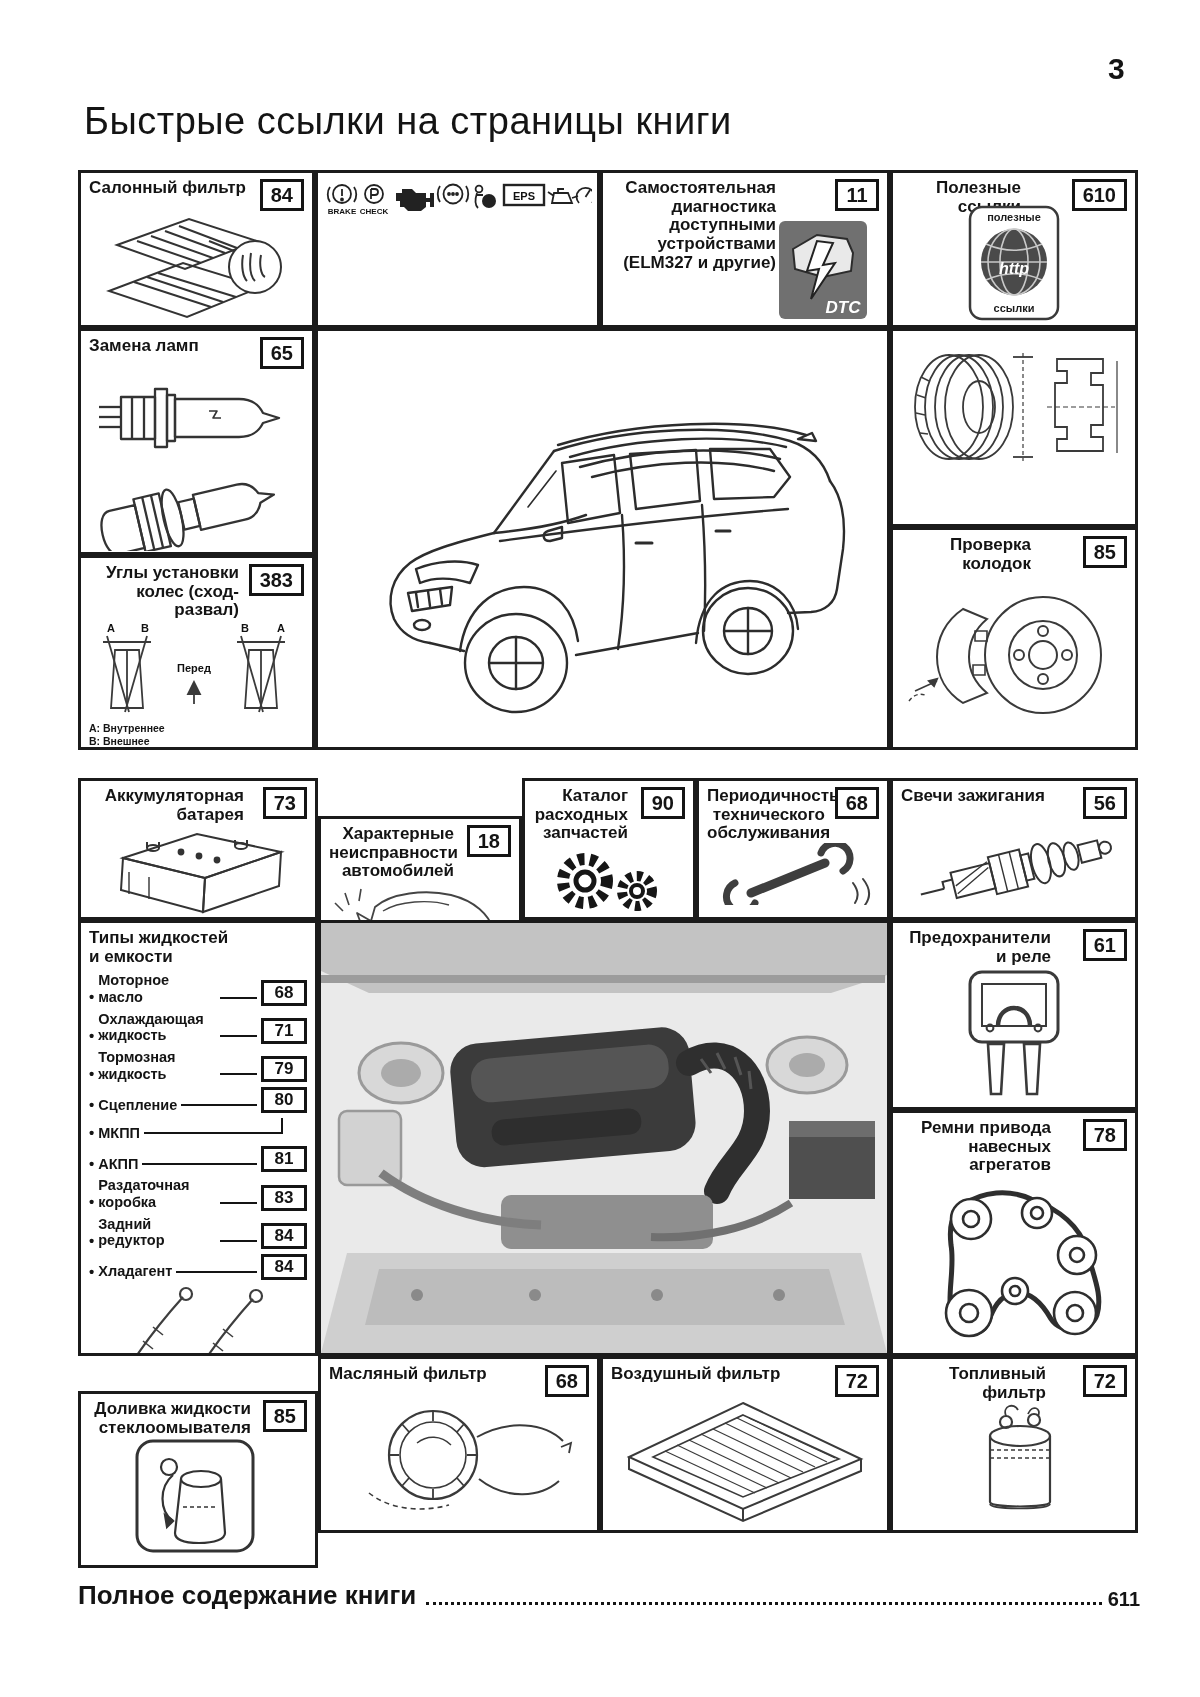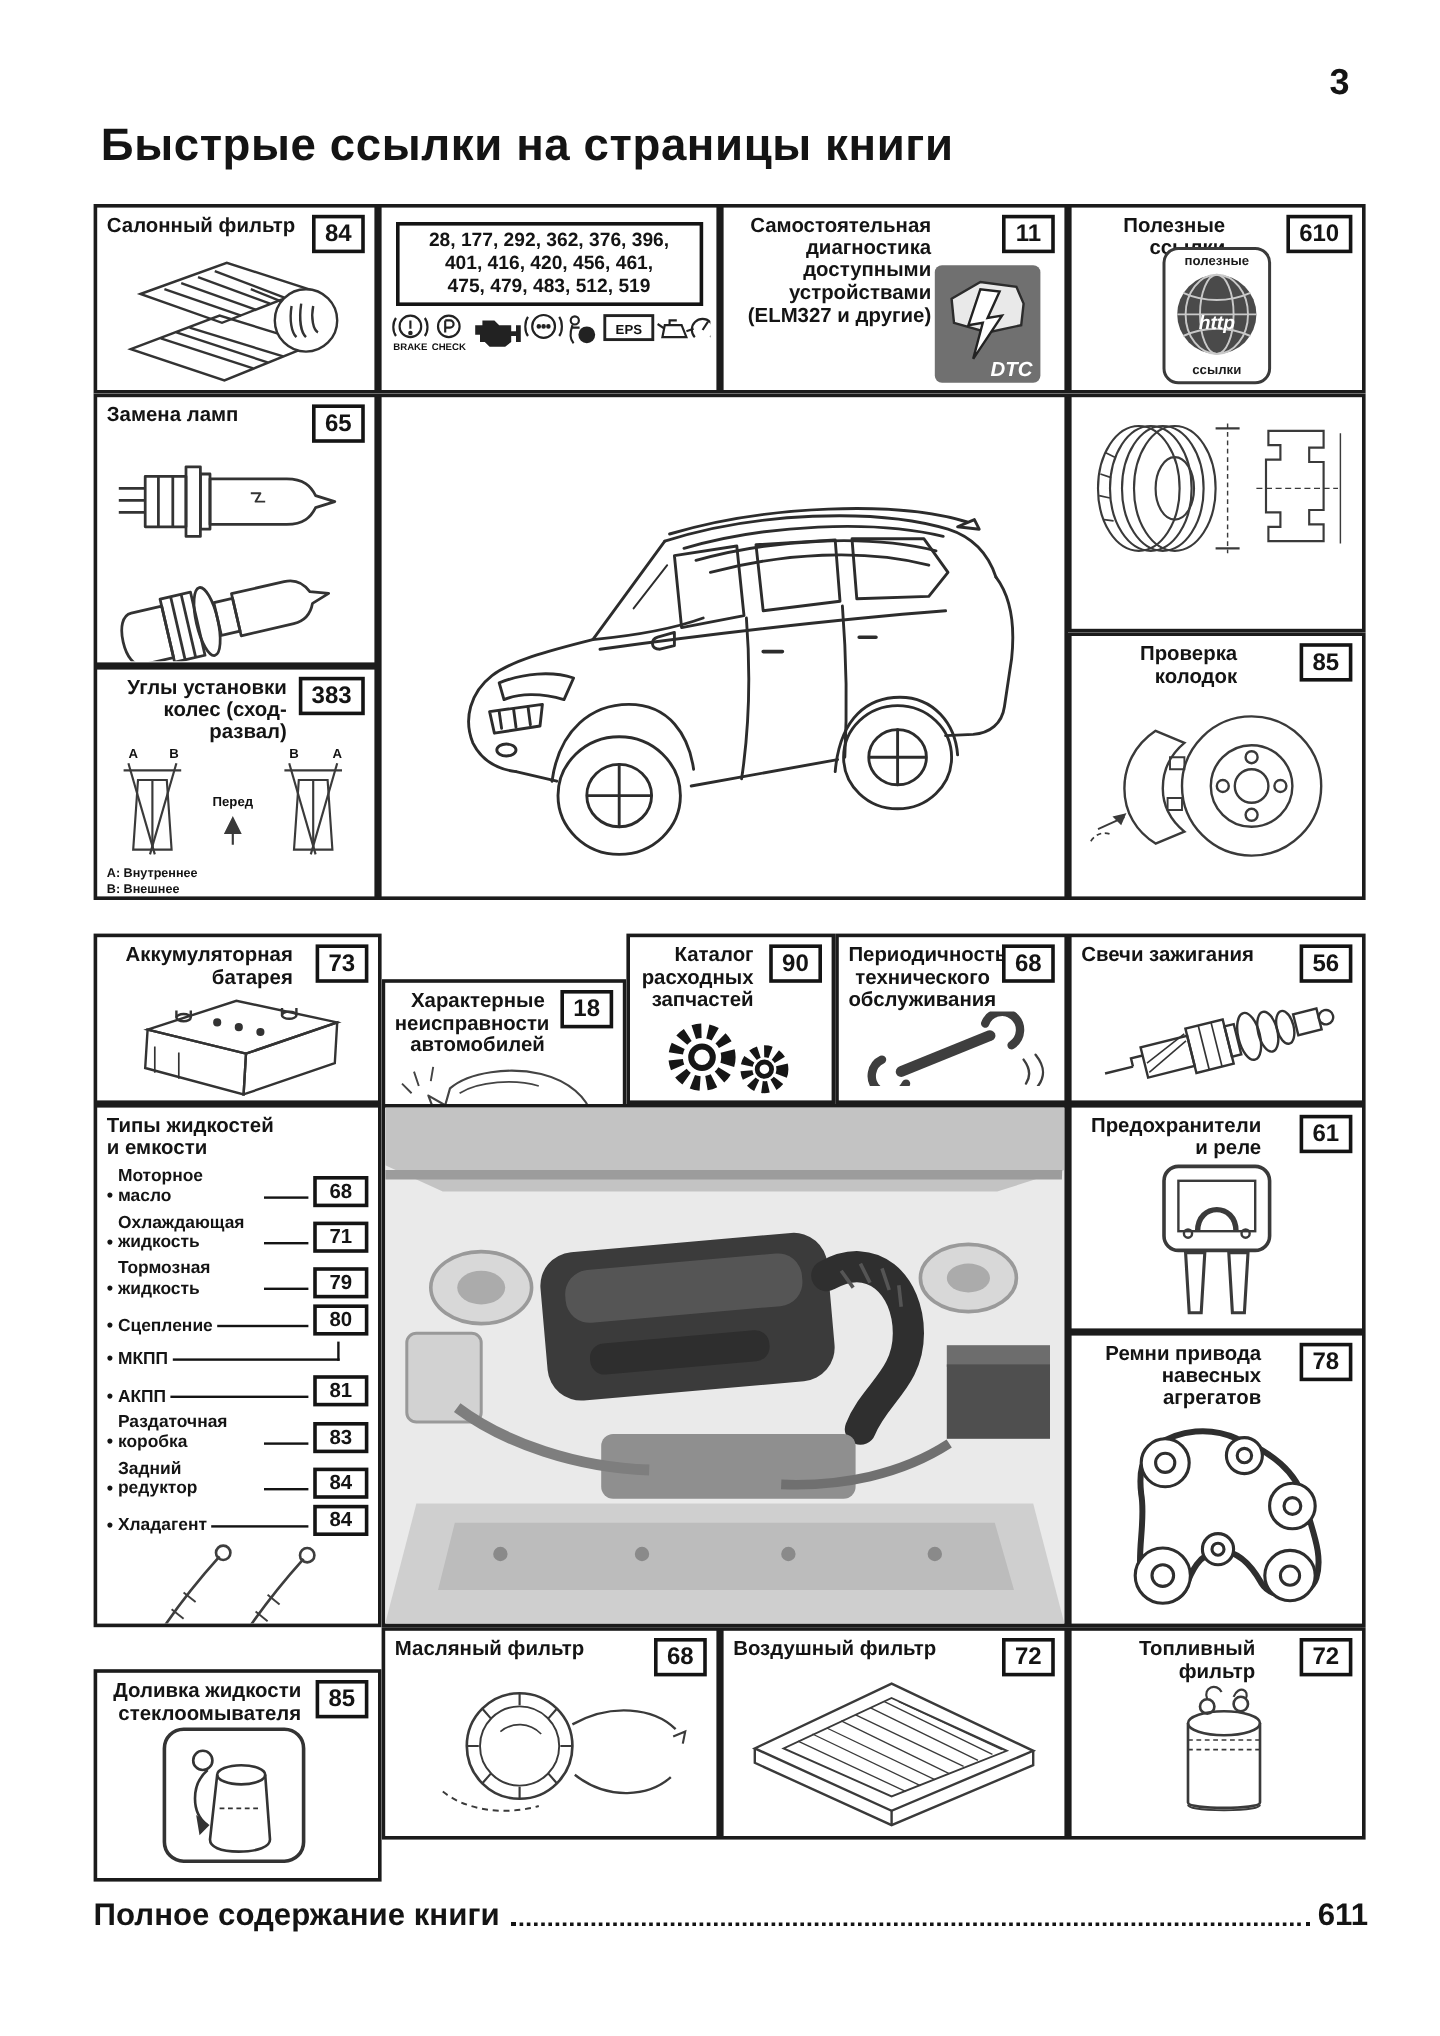--- a/index.html
+++ b/index.html
@@ -1,20 +1,20 @@
 <!DOCTYPE html>
 <html><head>
 <meta charset="utf-8">
 <style>
   * { box-sizing: border-box; margin: 0; padding: 0; }
   html,body { width:1200px; height:1697px; background:#ffffff; }
   body { font-family:"Liberation Sans", sans-serif; color:#141414; position:relative; }
 
   .page-num { position:absolute; left:1108px; top:52px; font-size:30px; font-weight:bold; }
-  .page-title { position:absolute; left:84px; top:100px; font-size:38px; font-weight:bold; letter-spacing:0.5px; }
+  .page-title { position:absolute; left:84px; top:100px; font-size:38px; font-weight:normal; letter-spacing:0.5px; }
 
   .cell { position:absolute; border:3px solid #1b1b1b; background:#fff; padding:6px 8px; overflow:hidden; }
   .nopad { padding:0; }
   .cell-head { display:flex; justify-content:space-between; align-items:flex-start; gap:6px; }
   .cell-title { font-weight:bold; font-size:17px; line-height:1.1;text-align:right; }
   .pgbox { border:3px solid #141414; font-weight:bold; font-size:20px; line-height:1.2;
            padding:1px 8px; min-width:44px; text-align:center; flex:none; background:#fff; }
 
   .center { text-align:center; }
   .numbers-box { border:3px solid #141414; margin:6px auto 4px; padding:3px 6px;
@@ -31,21 +31,21 @@
   .fl-lead { flex:1; border-bottom:2.5px solid #141414; margin:0 4px 7px 4px; min-width:8px; }
   .fl-elbow { flex:1; height:16px; border-bottom:2.5px solid #141414; border-right:2.5px solid #141414; margin:0 24px 7px 4px; }
   .fl-box { border:3px solid #141414; font-weight:bold; font-size:17px; padding:0 6px;
             min-width:46px; text-align:center; flex:none; }
 
   .align-legend { font-size:10.5px; font-weight:bold; line-height:1.25; margin-top:2px; }
 
   .footer-line { position:absolute; left:78px; top:1562px; width:1062px; display:flex; align-items:flex-end; }
   .footer-label { font-size:26px; font-weight:bold; white-space:nowrap;margin-top:18px; }
   .footer-dots { flex:1; border-bottom:3px dotted #141414; margin:0 6px 6px 10px; }
-  .footer-page { font-size:26px; font-weight:bold; }
+  .footer-page { font-size:20px; font-weight:bold; }
 
   svg text { font-family:"Liberation Sans", sans-serif; }
 </style>
 </head>
 <body>
 
 <div class="page-num">3</div>
 <div class="page-title">Быстрые ссылки на страницы книги</div>
 
 <div class="cell" style="left:78px;top:170px;width:237px;height:158px">
@@ -65,25 +65,20 @@
         <line x1="69" y1="62" x2="147" y2="86"></line>
       <line x1="58" y1="66" x2="134" y2="91"></line>
       <line x1="120" y1="30" x2="150" y2="42"></line>
       <circle cx="166" cy="56" r="26" fill="#fff"></circle>
       <path d="M154,44 C152,56 154,66 158,70 M162,42 C160,56 162,66 166,70 M172,44 C170,54 172,64 176,66"></path>
     </g>
   </svg>
 </div>
 
 <div class="cell center" style="left:315px;top:170px;width:285px;height:158px">
-  <div class="numbers-box">
-    <div>28, 177, 292, 362, 376, 396,</div>
-    <div>401, 416, 420, 456, 461,</div>
-    <div>475, 479, 483, 512, 519</div>
-  </div>
   <svg class="icons-row" width="266" height="40" viewBox="0 0 266 40">
     <g fill="none" stroke="#222" stroke-width="1.8">
       <g>
         <circle cx="16" cy="13" r="9"></circle>
         <path d="M4,6 C1,10 1,17 4,21 M28,6 C31,10 31,17 28,21"></path>
         <line x1="16" y1="8" x2="16" y2="15"></line>
           <circle cx="16" cy="18.5" r="1" fill="#222"></circle>
       </g>
       <g>
         <circle cx="48" cy="13" r="9"></circle>

